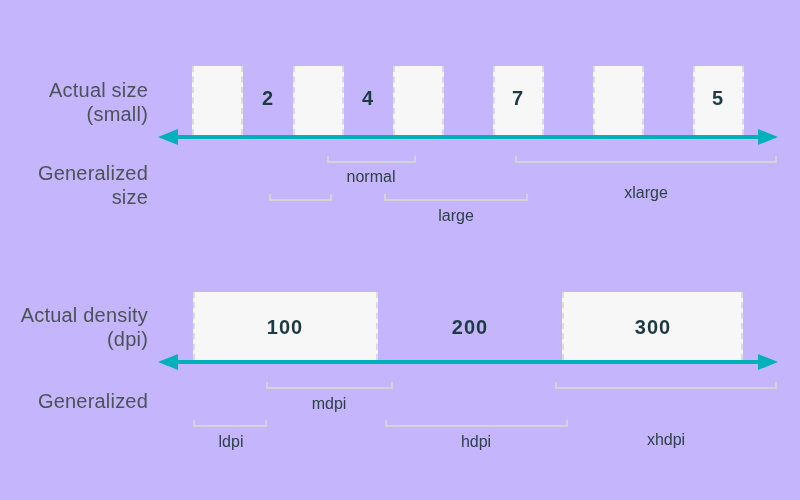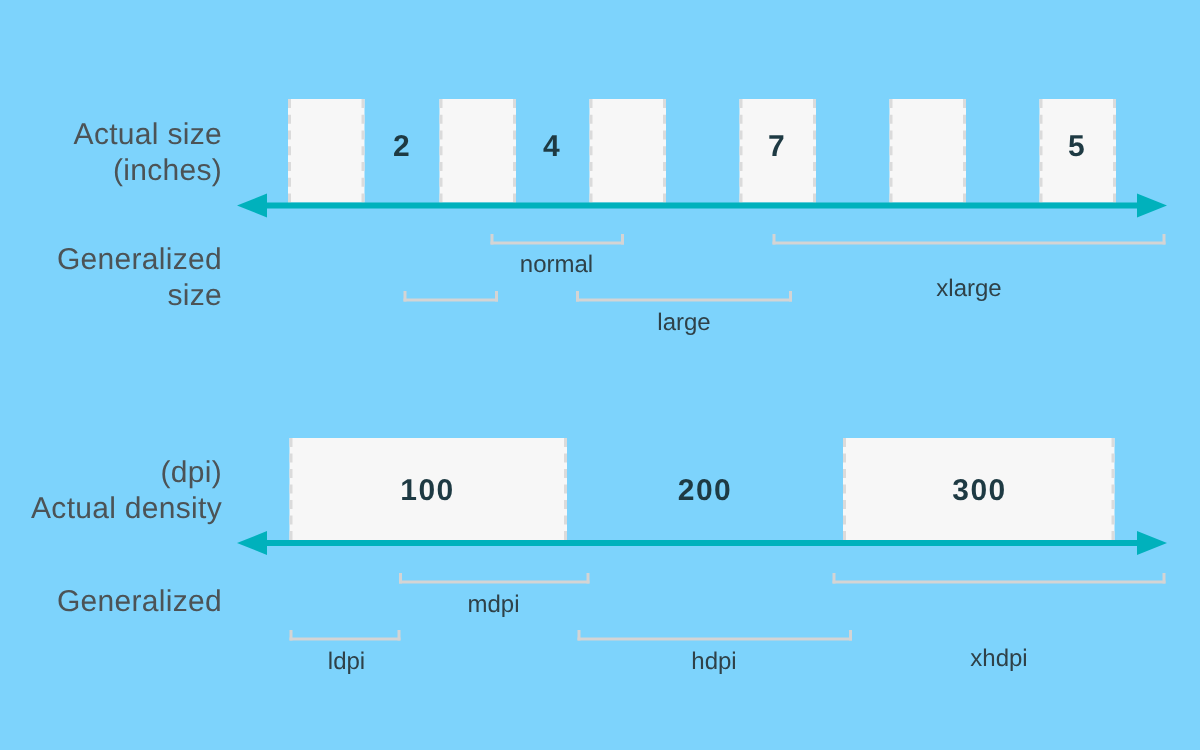--- a/index.html
+++ b/index.html
@@ -1,19 +1,19 @@
 <!DOCTYPE html>
 <html style="--accent: #00b1bc; --band_fill: #f7f7f7; --dash: #dbdbdb; --bracket: #d4d4d4; --label_text: #4c5356; --tick_text: #1e3a43; --range_text: #2f4148;"><head>
 <meta charset="utf-8">
 <style>
   html, body { margin:0; padding:0; background:#ffffff; }
   .diagram {
     position: relative;
     width: 800px; height: 500px;
-    background: #7dd3fc;
+    background: #c4b5fd;
     font-family: "Liberation Sans", sans-serif;
     overflow: hidden;
   }
   .group { position:absolute; inset:0; }
 
   
   .axis-title {
     position: absolute;
     left: 0; width: 148px;
     text-align: right;
@@ -80,21 +80,21 @@
 </style>
 </head>
 <body>
 
 <div class="diagram">
 
   <div class="group">
 
     <div class="axis-title" style="top:78px;">
       <div>Actual size</div>
-      <div>(inches)</div>
+      <div>(small)</div>
     </div>
 
     <div class="band top" style="left:192px;"></div>
     <div class="band top" style="left:293px;"></div>
     <div class="band top" style="left:393px;"></div>
     <div class="band top" style="left:493px;"></div>
     <div class="band top" style="left:593px;"></div>
     <div class="band top" style="left:693px;"></div>
 
     <div class="tick" style="left:238px;top:87px;">2</div>
@@ -117,22 +117,22 @@
     <div class="range-label" style="left:586px;top:168px;margin-top:16px;">xlarge</div>
 
     <div class="bracket" style="left:269px;top:194px;width:63px;"></div>
     <div class="bracket" style="left:384px;top:194px;width:144px;"></div>
     <div class="range-label" style="left:396px;top:207px;">large</div>
   </div>
 
   <div class="group">
 
     <div class="axis-title" style="top:303px;">
+      <div>Actual density</div>
       <div>(dpi)</div>
-      <div>Actual density</div>
     </div>
 
     <div class="band bottom" style="left:193px;width:185px;"></div>
     <div class="band bottom" style="left:562px;width:181px;"></div>
 
     <div class="tick" style="left:255px;top:316px;">100</div>
     <div class="tick" style="left:440px;top:316px;">200</div>
     <div class="tick" style="left:623px;top:316px;">300</div>
 
     <div class="axis-line" style="top:360px;"></div>

